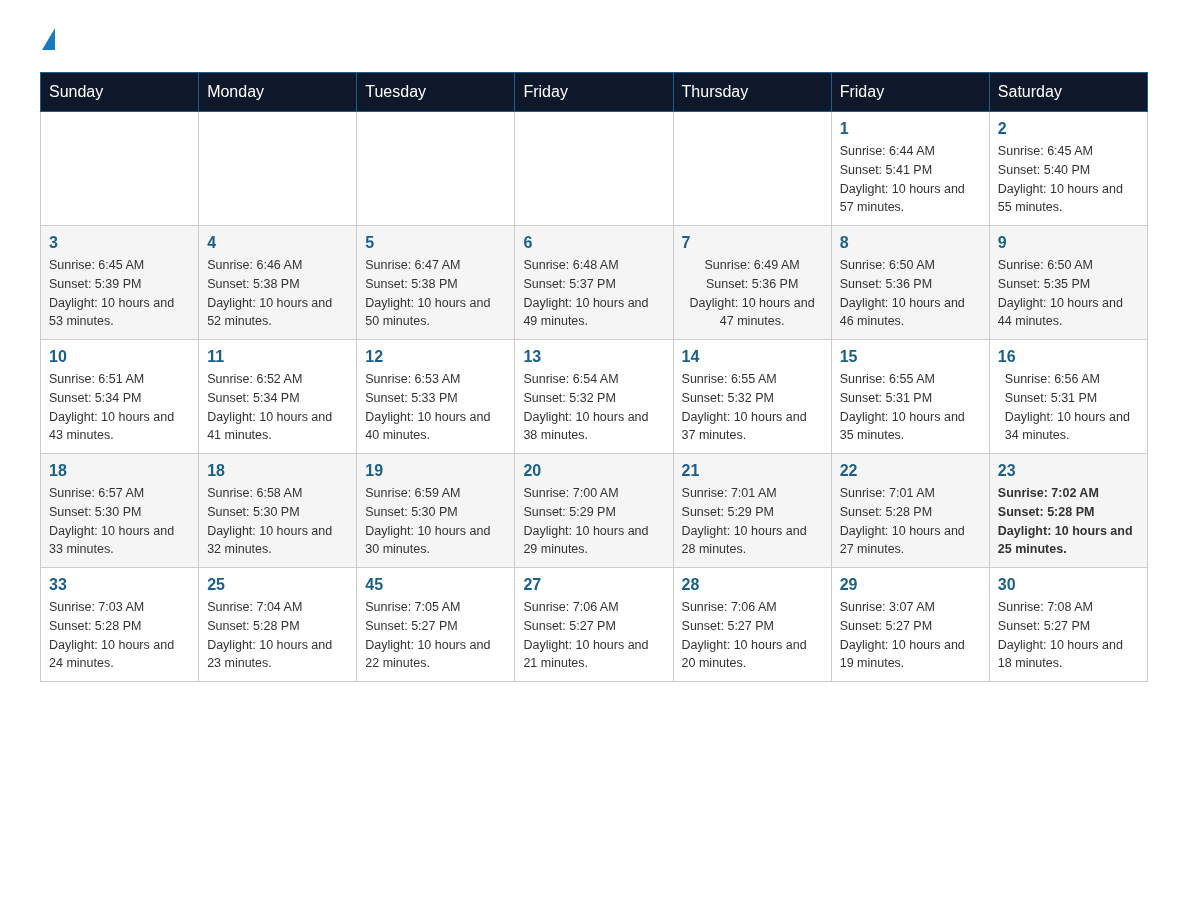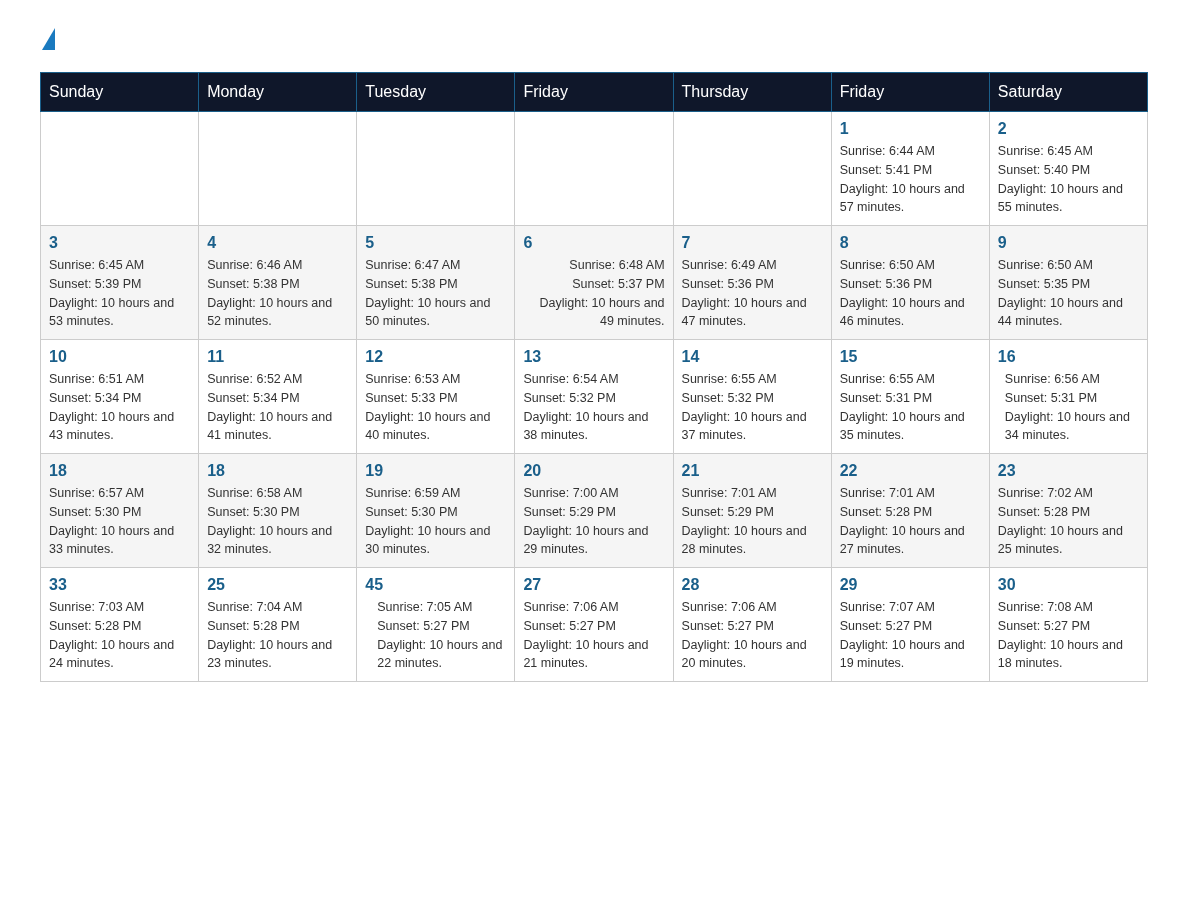--- a/index.html
+++ b/index.html
@@ -156,27 +156,27 @@
 Daylight: 10 hours and 52 minutes.</div>
         </td>
         <td>
           <span class="day-number">5</span>
           <div class="day-info" style="white-space: pre-line;">Sunrise: 6:47 AM
 Sunset: 5:38 PM
 Daylight: 10 hours and 50 minutes.</div>
         </td>
         <td>
           <span class="day-number">6</span>
-          <div class="day-info" style="white-space: pre-line; text-align: right;">Sunrise: 6:48 AM
+          <div class="day-info" style="white-space: pre-line;">Sunrise: 6:48 AM
 Sunset: 5:37 PM
 Daylight: 10 hours and 49 minutes.</div>
         </td>
         <td>
           <span class="day-number">7</span>
-          <div class="day-info" style="white-space: pre-line;">Sunrise: 6:49 AM
+          <div class="day-info" style="white-space: pre-line; text-align: center;">Sunrise: 6:49 AM
 Sunset: 5:36 PM
 Daylight: 10 hours and 47 minutes.</div>
         </td>
         <td>
           <span class="day-number">8</span>
           <div class="day-info" style="white-space: pre-line;">Sunrise: 6:50 AM
 Sunset: 5:36 PM
 Daylight: 10 hours and 46 minutes.</div>
         </td>
         <td>
@@ -262,59 +262,59 @@
 Daylight: 10 hours and 28 minutes.</div>
         </td>
         <td>
           <span class="day-number">22</span>
           <div class="day-info" style="white-space: pre-line;">Sunrise: 7:01 AM
 Sunset: 5:28 PM
 Daylight: 10 hours and 27 minutes.</div>
         </td>
         <td>
           <span class="day-number">23</span>
-          <div class="day-info" style="white-space: pre-line;">Sunrise: 7:02 AM
+          <div class="day-info" style="white-space: pre-line; font-weight: bold;">Sunrise: 7:02 AM
 Sunset: 5:28 PM
 Daylight: 10 hours and 25 minutes.</div>
         </td>
       </tr>
       <tr>
         <td>
           <span class="day-number">33</span>
           <div class="day-info" style="white-space: pre-line;">Sunrise: 7:03 AM
 Sunset: 5:28 PM
 Daylight: 10 hours and 24 minutes.</div>
         </td>
         <td>
           <span class="day-number">25</span>
           <div class="day-info" style="white-space: pre-line;">Sunrise: 7:04 AM
 Sunset: 5:28 PM
 Daylight: 10 hours and 23 minutes.</div>
         </td>
         <td>
           <span class="day-number">45</span>
-          <div class="day-info" style="white-space: pre-line; margin-left: 12px;">Sunrise: 7:05 AM
+          <div class="day-info" style="white-space: pre-line;">Sunrise: 7:05 AM
 Sunset: 5:27 PM
 Daylight: 10 hours and 22 minutes.</div>
         </td>
         <td>
           <span class="day-number">27</span>
           <div class="day-info" style="white-space: pre-line;">Sunrise: 7:06 AM
 Sunset: 5:27 PM
 Daylight: 10 hours and 21 minutes.</div>
         </td>
         <td>
           <span class="day-number">28</span>
           <div class="day-info" style="white-space: pre-line;">Sunrise: 7:06 AM
 Sunset: 5:27 PM
 Daylight: 10 hours and 20 minutes.</div>
         </td>
         <td>
           <span class="day-number">29</span>
-          <div class="day-info" style="white-space: pre-line;">Sunrise: 7:07 AM
+          <div class="day-info" style="white-space: pre-line;">Sunrise: 3:07 AM
 Sunset: 5:27 PM
 Daylight: 10 hours and 19 minutes.</div>
         </td>
         <td>
           <span class="day-number">30</span>
           <div class="day-info" style="white-space: pre-line;">Sunrise: 7:08 AM
 Sunset: 5:27 PM
 Daylight: 10 hours and 18 minutes.</div>
         </td>
       </tr>

